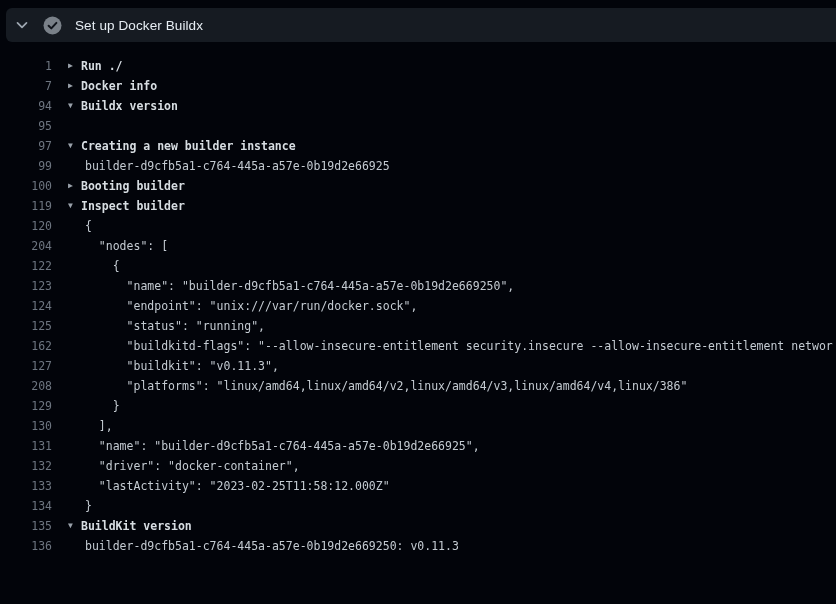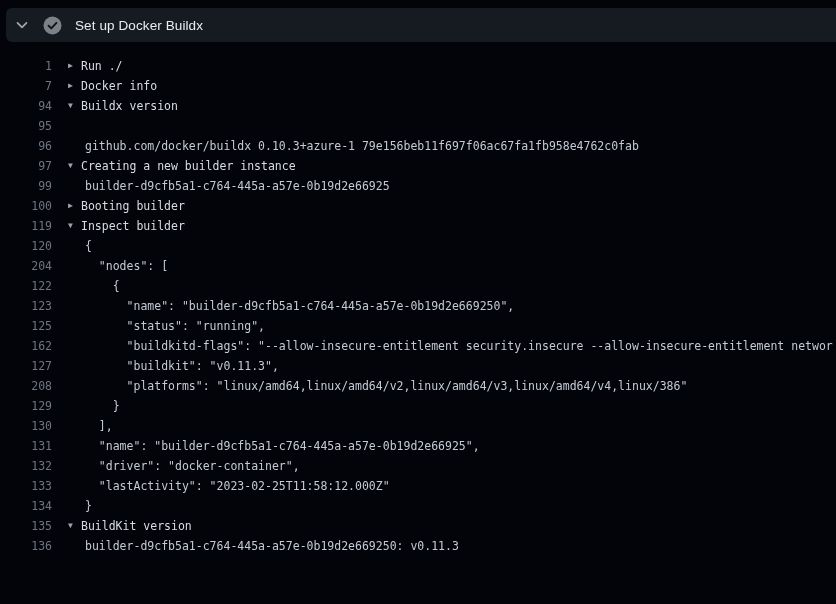--- a/index.html
+++ b/index.html
@@ -46,21 +46,21 @@
   .ln {
     flex:none; width:52px; text-align:right;
     color:#6e7681; cursor:pointer;
   }
   .caret {
     flex:none; width:29px; padding-left:16px; box-sizing:border-box;
     font-size:8px; color:#99a1aa; line-height:20px;
   }
   .spacer { flex:none; width:33px; }
   .txt { flex:none; }
-  .row.group   .txt { color:#d7dde2; cursor:pointer; }
+  .row.group   .txt { color:#d7dde2; cursor:pointer;font-weight:bold; }
   .row.command .txt { color:#3d7ed9; }
   .row.output  .txt { color:#c4cbd2; }
 </style>
 </head>
 <body>
 
 <div class="page">
 
   <div class="step-header">
     <span class="chev">
@@ -75,29 +75,29 @@
       </svg>
     </span>
     <span class="step-title">Set up Docker Buildx</span>
   </div>
 
   <div class="log">
       <div class="row group"><span class="ln">1</span><span class="caret">▶</span><span class="txt">Run ./</span></div>
       <div class="row group"><span class="ln">7</span><span class="caret">▶</span><span class="txt">Docker info</span></div>
       <div class="row group"><span class="ln">94</span><span class="caret">▼</span><span class="txt">Buildx version</span></div>
       <div class="row command"><span class="ln">95</span><span class="spacer"></span></div>
-      <div class="row output"><span class="ln">96</span><span class="spacer"></span><span class="txt">github.com/docker/buildx 0.10.3+azure-1 79e156beb11f697f06ac67fa1fb958e4762c0fab</span></div>
       <div class="row group"><span class="ln">97</span><span class="caret">▼</span><span class="txt">Creating a new builder instance</span></div>
       <div class="row output"><span class="ln">99</span><span class="spacer"></span><span class="txt">builder-d9cfb5a1-c764-445a-a57e-0b19d2e66925</span></div>
       <div class="row group"><span class="ln">100</span><span class="caret">▶</span><span class="txt">Booting builder</span></div>
       <div class="row group"><span class="ln">119</span><span class="caret">▼</span><span class="txt">Inspect builder</span></div>
       <div class="row output"><span class="ln">120</span><span class="spacer"></span><span class="txt">{</span></div>
       <div class="row output"><span class="ln">204</span><span class="spacer"></span><span class="txt">  "nodes": [</span></div>
       <div class="row output"><span class="ln">122</span><span class="spacer"></span><span class="txt">    {</span></div>
       <div class="row output"><span class="ln">123</span><span class="spacer"></span><span class="txt">      "name": "builder-d9cfb5a1-c764-445a-a57e-0b19d2e669250",</span></div>
+      <div class="row output"><span class="ln">124</span><span class="spacer"></span><span class="txt">      "endpoint": "unix:///var/run/docker.sock",</span></div>
       <div class="row output"><span class="ln">125</span><span class="spacer"></span><span class="txt">      "status": "running",</span></div>
       <div class="row output"><span class="ln">162</span><span class="spacer"></span><span class="txt">      "buildkitd-flags": "--allow-insecure-entitlement security.insecure --allow-insecure-entitlement networ</span></div>
       <div class="row output"><span class="ln">127</span><span class="spacer"></span><span class="txt">      "buildkit": "v0.11.3",</span></div>
       <div class="row output"><span class="ln">208</span><span class="spacer"></span><span class="txt">      "platforms": "linux/amd64,linux/amd64/v2,linux/amd64/v3,linux/amd64/v4,linux/386"</span></div>
       <div class="row output"><span class="ln">129</span><span class="spacer"></span><span class="txt">    }</span></div>
       <div class="row output"><span class="ln">130</span><span class="spacer"></span><span class="txt">  ],</span></div>
       <div class="row output"><span class="ln">131</span><span class="spacer"></span><span class="txt">  "name": "builder-d9cfb5a1-c764-445a-a57e-0b19d2e66925",</span></div>
       <div class="row output"><span class="ln">132</span><span class="spacer"></span><span class="txt">  "driver": "docker-container",</span></div>
       <div class="row output"><span class="ln">133</span><span class="spacer"></span><span class="txt">  "lastActivity": "2023-02-25T11:58:12.000Z"</span></div>
       <div class="row output"><span class="ln">134</span><span class="spacer"></span><span class="txt">}</span></div>

